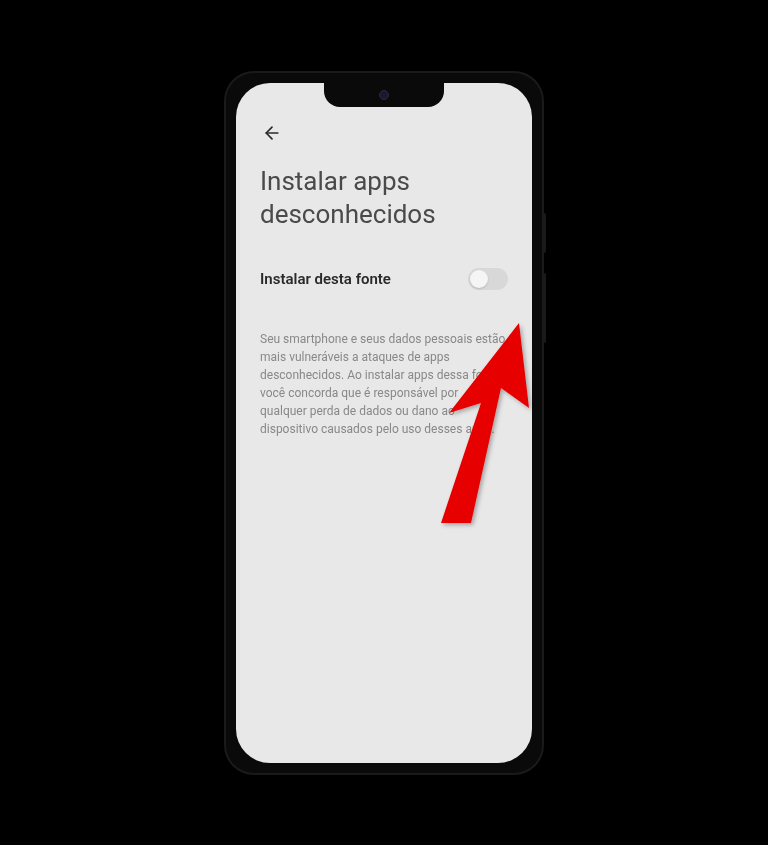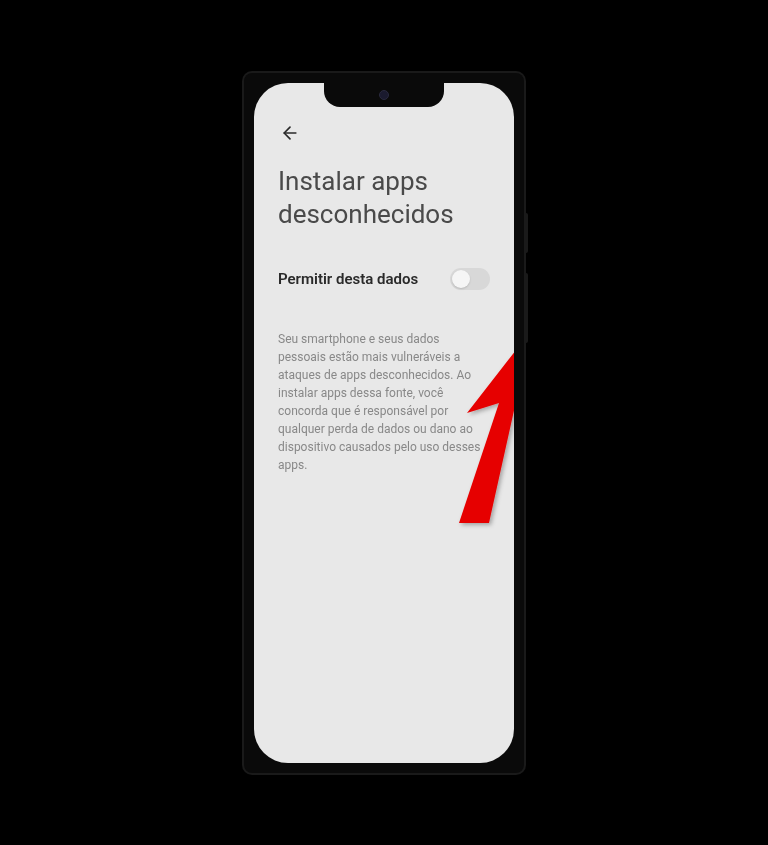--- a/index.html
+++ b/index.html
@@ -12,24 +12,24 @@
       width: 768px;
       height: 845px;
       background: #000;
       display: flex;
       align-items: center;
       justify-content: center;
       font-family: -apple-system, BlinkMacSystemFont, 'Segoe UI', Roboto, sans-serif;
     }
     
     .phone-frame {
-      width: 280px;
+      width: 316px;
       height: 700px;
       background: #0a0a0a;
-      border-radius: 8px;
+      border-radius: 28px;
       padding: 10px;
       position: relative;
       box-shadow: 0 0 0 2px #1a1a1a;
     }
     
     .phone-side-button {
       position: absolute;
       right: -4px;
       width: 4px;
       background: #1a1a1a;
@@ -171,21 +171,21 @@
       <div class="back-button">
         <svg class="back-arrow" viewBox="0 0 24 24" fill="none" stroke="#2a2a2a" stroke-width="2" stroke-linecap="round" stroke-linejoin="round">
           <line x1="19" y1="12" x2="5" y2="12"></line>
           <polyline points="12 19 5 12 12 5"></polyline>
         </svg>
       </div>
 
       <h1 class="page-title">Instalar apps desconhecidos</h1>
 
       <div class="setting-row">
-        <span class="setting-label">Permitir desta dados</span>
+        <span class="setting-label">Instalar desta fonte</span>
         <div class="toggle">
           <div class="toggle-thumb"></div>
         </div>
       </div>
 
       <p class="description">Seu smartphone e seus dados pessoais estão mais vulneráveis a ataques de apps desconhecidos. Ao instalar apps dessa fonte, você concorda que é responsável por qualquer perda de dados ou dano ao dispositivo causados pelo uso desses apps.</p>
     </div>
 
     <svg class="arrow-overlay" viewBox="0 0 160 220">
       <defs>

